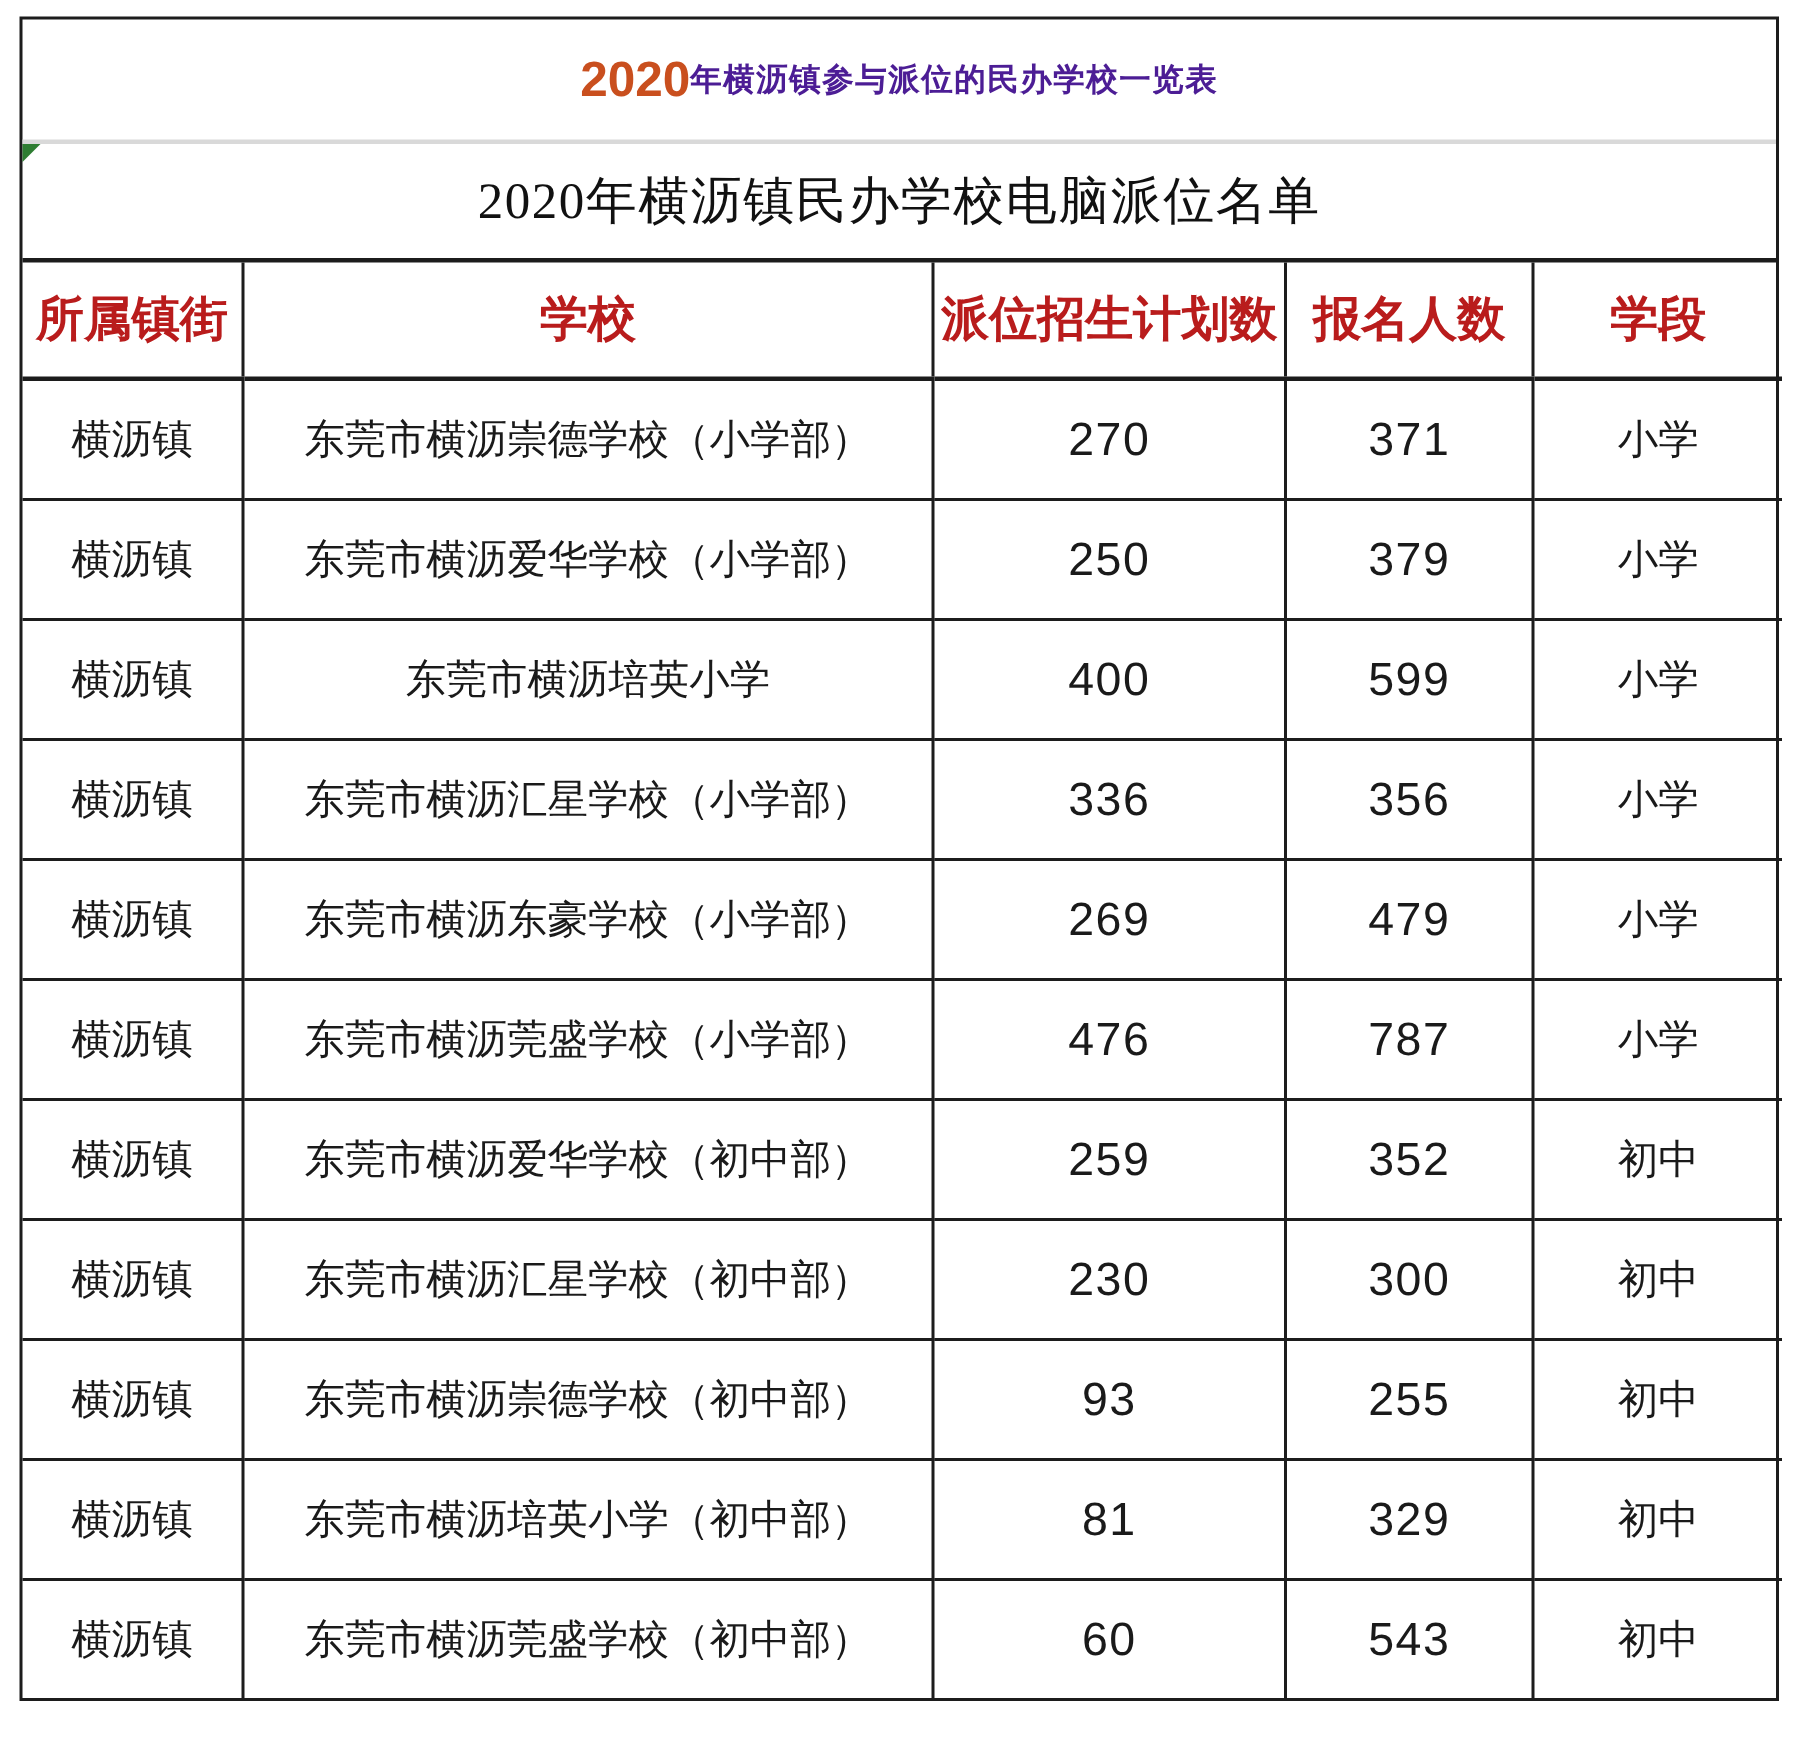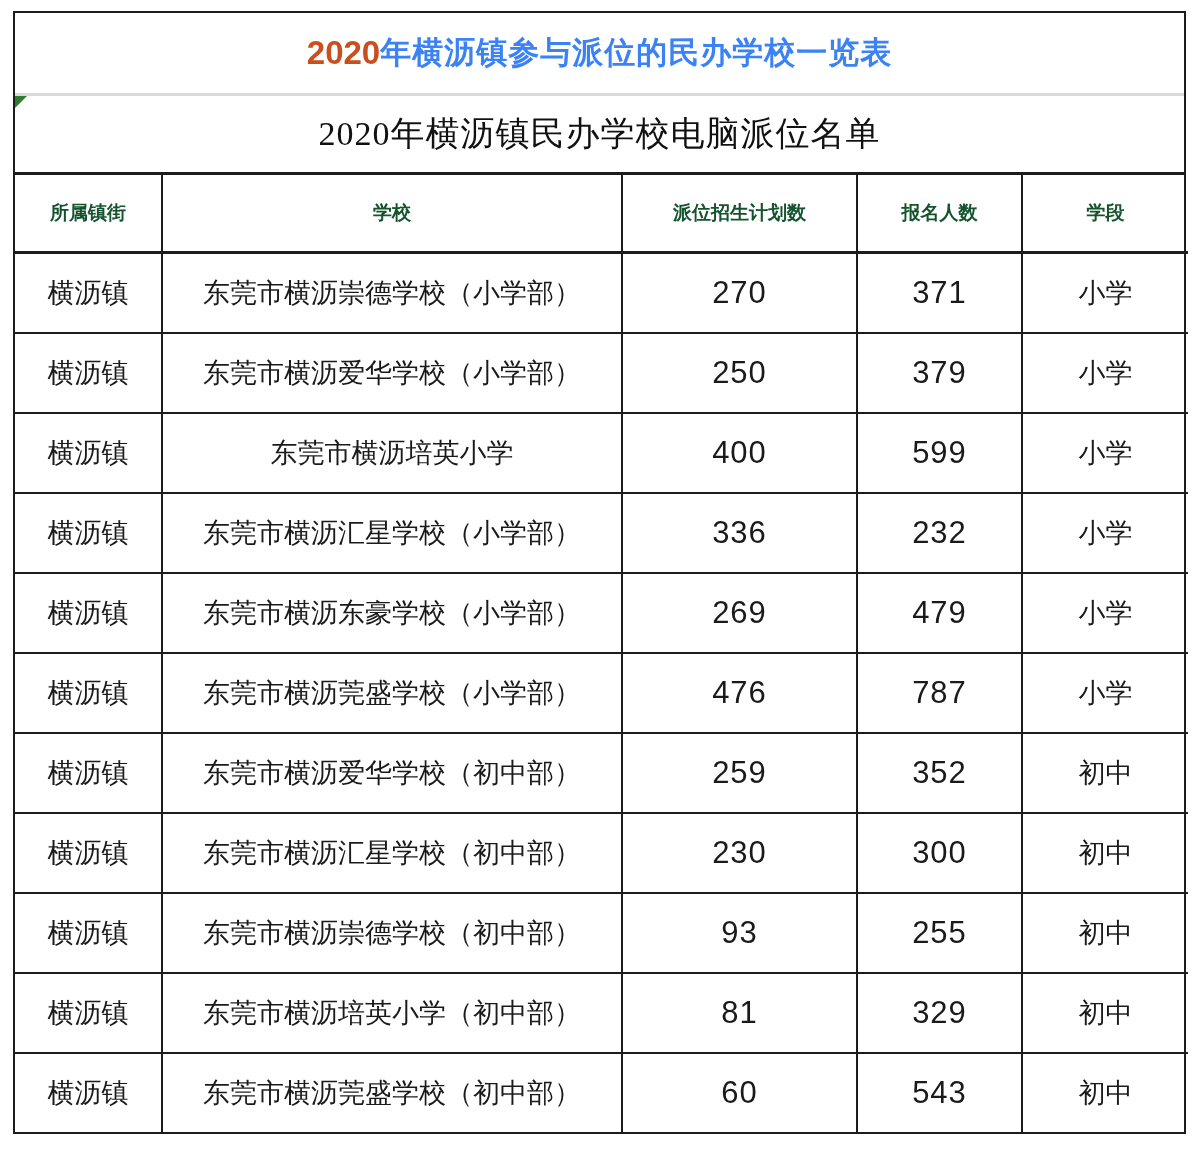--- a/index.html
+++ b/index.html
@@ -39,22 +39,22 @@
   .title-cell-1 .year {
     font-family: "Liberation Sans", "DejaVu Sans", sans-serif;
     font-weight: bold;
     font-size: 33px;
     color: #c94f1e;
     letter-spacing: 0px;
   }
   .title-cell-1 .rest {
     font-family: "Liberation Serif", "DejaVu Serif", serif;
     font-weight: bold;
-    font-size: 31px;
-    color: #3b82f6;
+    font-size: 21px;
+    color: #4c1d95;
     letter-spacing: 1px;
   }
   
   .title-cell-2 {
     position: relative;
     height: 76px;
     border-bottom: 3px solid #1c1c1c;
     display: flex;
     align-items: center;
     justify-content: center;
@@ -87,24 +87,24 @@
   table.placement td {
     border: 2px solid #1c1c1c;
     text-align: center;
     vertical-align: middle;
     padding: 0;
     overflow: hidden;
     white-space: nowrap;
   }
   table.placement thead th {
     height: 76px;
-    font-size: 19px;
+    font-size: 32px;
     font-weight: bold;
     border-bottom-width: 3px;
-    color: #14532d;
+    color: #b91c1c;
   }
   table.placement tbody td {
     height: 78px;
     font-size: 27px;
     font-weight: normal;
     color: #1a1a1a;
   }
   table.placement tbody td.num {
     font-size: 31px;
     letter-spacing: 1px;
@@ -167,21 +167,21 @@
             <td>横沥镇</td>
             <td>东莞市横沥培英小学</td>
             <td class="num">400</td>
             <td class="num">599</td>
             <td>小学</td>
           </tr>
           <tr>
             <td>横沥镇</td>
             <td>东莞市横沥汇星学校（小学部）</td>
             <td class="num">336</td>
-            <td class="num">232</td>
+            <td class="num">356</td>
             <td>小学</td>
           </tr>
           <tr>
             <td>横沥镇</td>
             <td>东莞市横沥东豪学校（小学部）</td>
             <td class="num">269</td>
             <td class="num">479</td>
             <td>小学</td>
           </tr>
           <tr>

